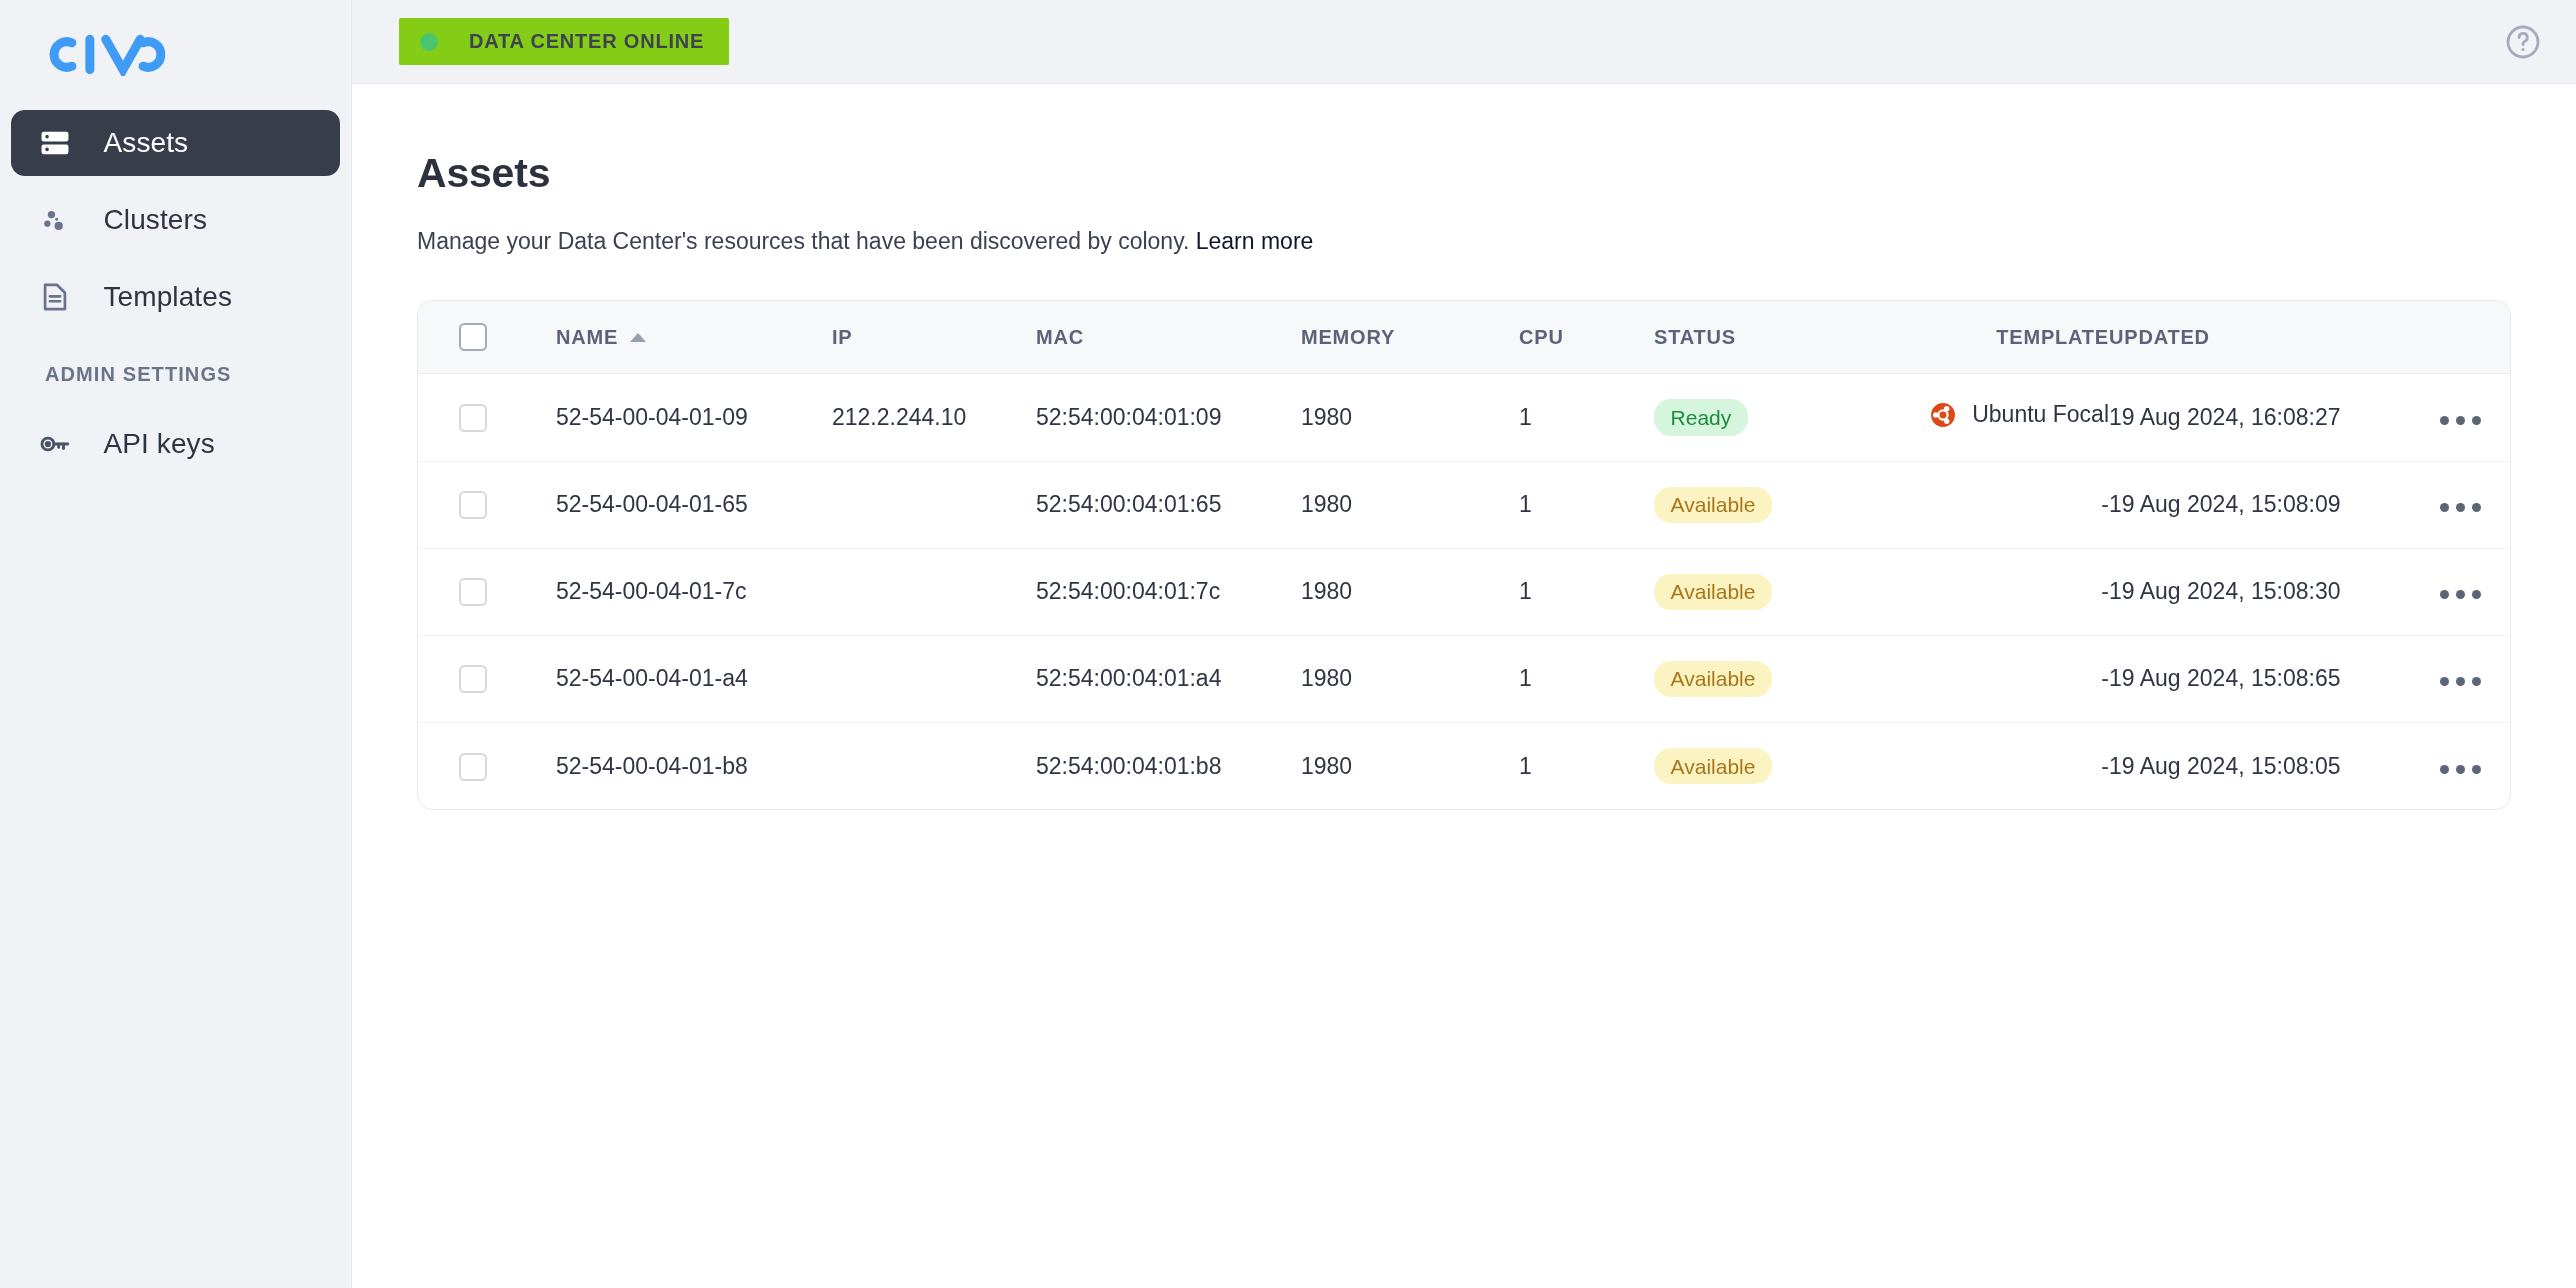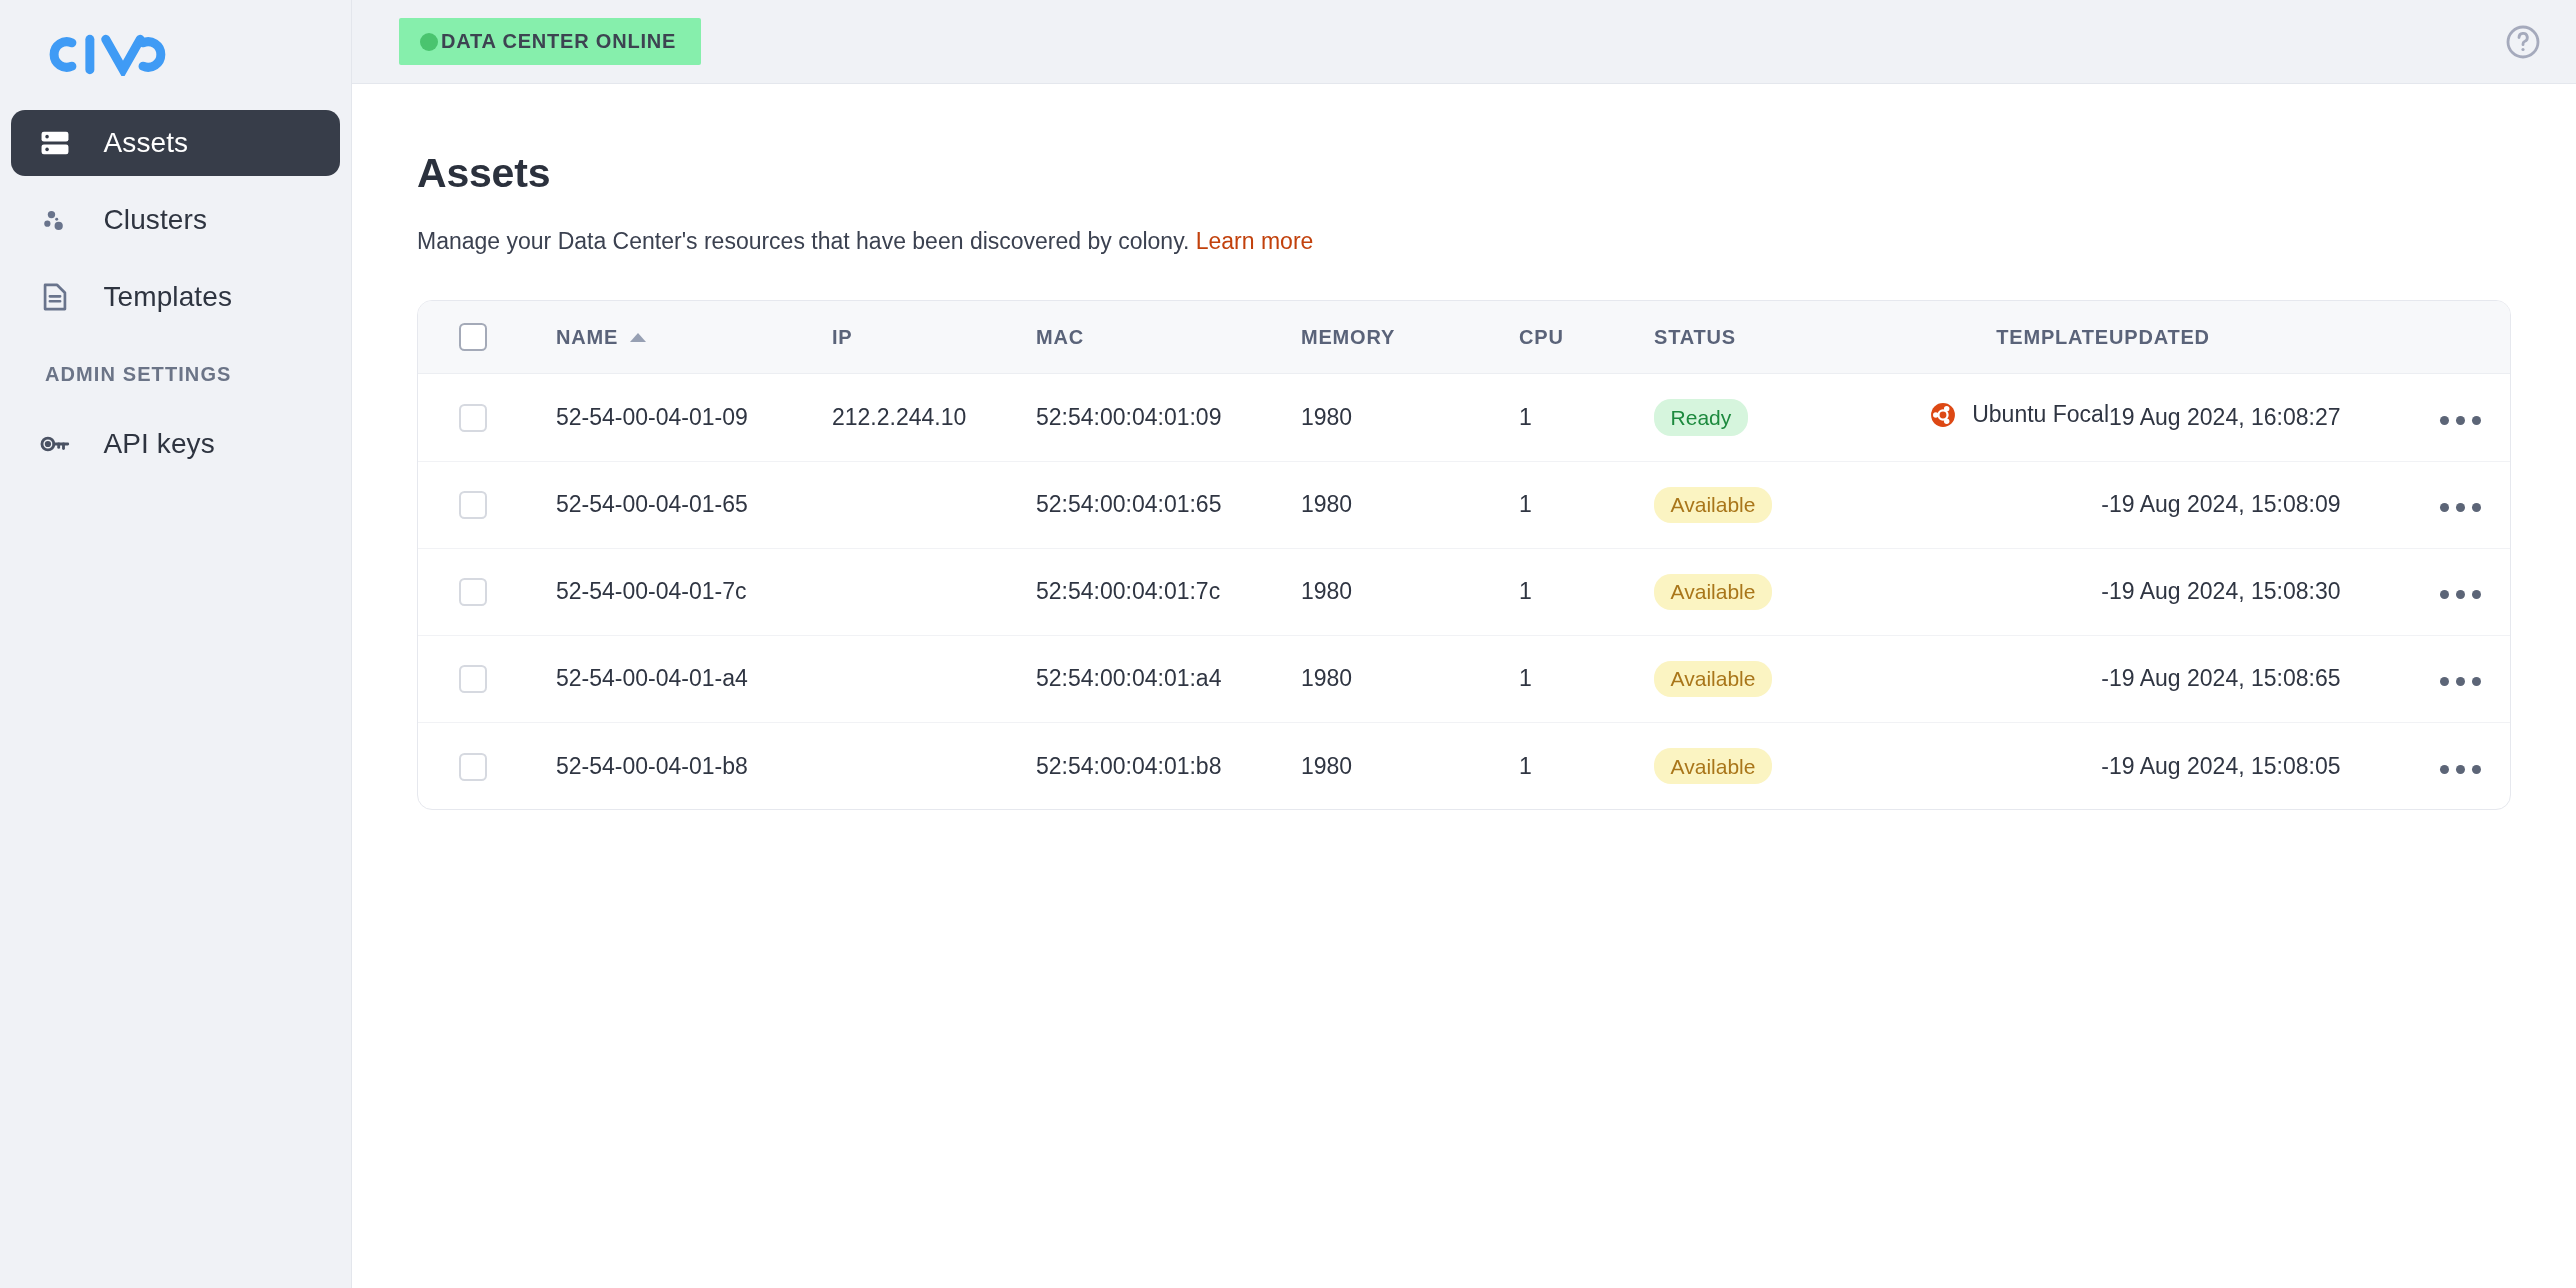--- a/index.html
+++ b/index.html
@@ -103,22 +103,22 @@
     border-bottom: 1.4px solid #e4e7ed;
     display: flex;
     align-items: center;
     justify-content: space-between;
     padding: 0 32px 0 47px;
   }
 
   .status-chip {
     display: inline-flex;
     align-items: center;
-    gap: 3px;
-    background: #86efac;
+    gap: 31px;
+    background: #84cc16;
     border-radius: 2px;
     padding: 11.7px 25px 11.7px 21px;
     cursor: pointer;
   }
 
   .status-dot {
     width: 18px;
     height: 18px;
     border-radius: 50%;
     background: #4ac46f;
@@ -180,21 +180,21 @@
   }
 
   .page-sub {
     margin-top: 28px;
     font-size: 23px;
     color: #3b4150;
     line-height: 1.4;
   }
 
   .page-sub a {
-    color: #c2410c;
+    color: #0f172a;
     text-decoration: none;
   }
 
   
   .table-card {
     margin-top: 43px;
     border: 1.4px solid #e6e8ee;
     border-radius: 15px;
     overflow: hidden;
     background: #ffffff;

